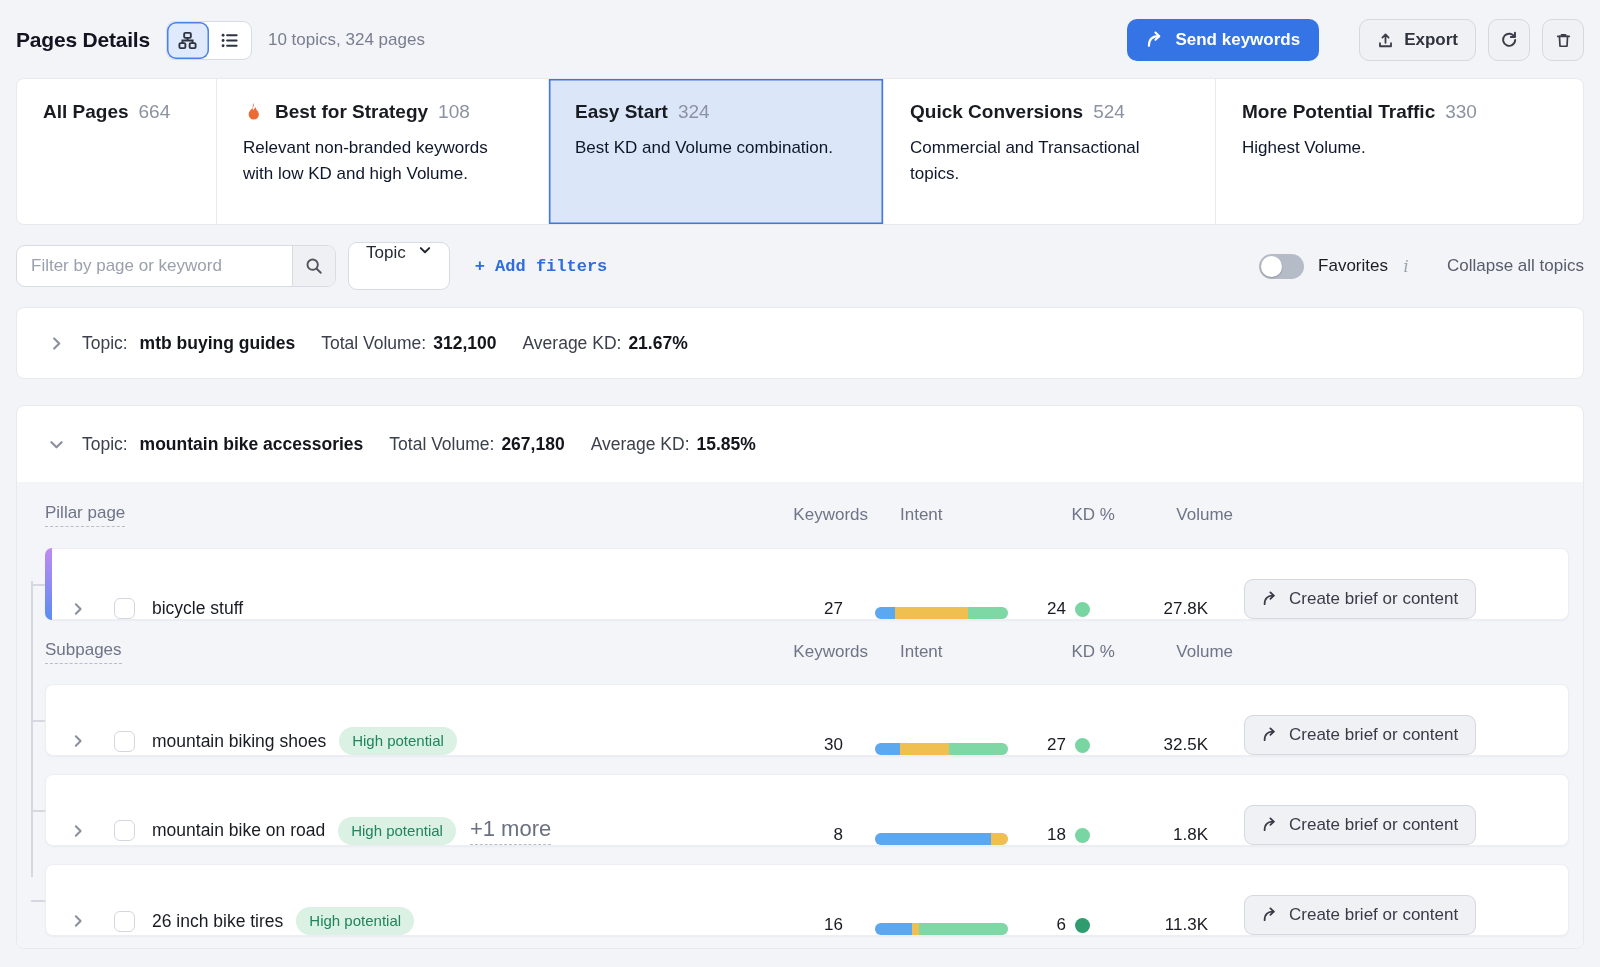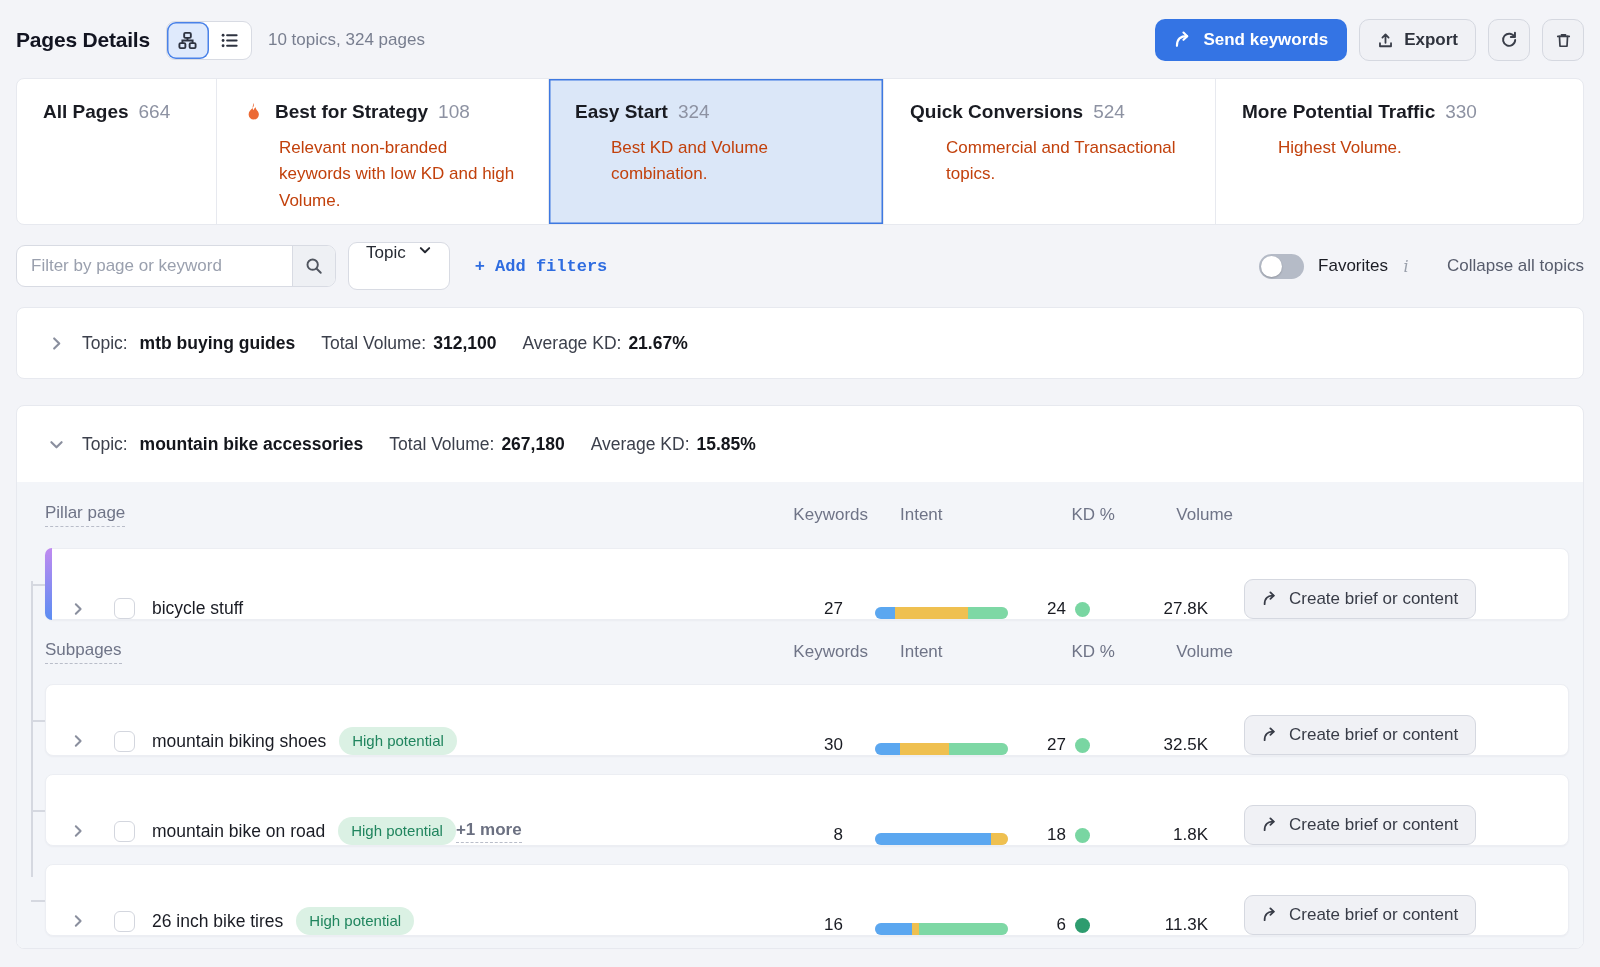--- a/index.html
+++ b/index.html
@@ -18,35 +18,35 @@
   .view-toggle { display:flex; margin-left:16px; border:1px solid #d8dbe3; border-radius:9px; background:#fff; }
   .view-btn { width:42px; height:37px; display:flex; align-items:center; justify-content:center; color:#3a3e49; cursor:pointer; }
   .view-btn.selected { background:#dfeafc; box-shadow:inset 0 0 0 1.5px #4a82e8; border-radius:9px; }
   .summary { margin-left:16px; font-size:17px; color:#787e8f; }
   .header-right { margin-left:auto; display:flex; gap:12px; }
   .btn-primary { display:flex; align-items:center; gap:11px; height:42px; padding:0 19px;
     background:#3474e4; border:none; border-radius:10px; color:#fff; font-size:17px; font-weight:700;
     font-family:inherit; cursor:pointer; }
   .btn-secondary { display:flex; align-items:center; gap:10px; height:42px; padding:0 17px;
     background:#f0f1f5; border:1px solid #d5d8e0; border-radius:10px; color:#2f333d;
-    font-size:17px; font-weight:700; font-family:inherit; cursor:pointer; }
+    font-size:17px; font-weight:700; font-family:inherit; cursor:pointer;margin-left:28px; }
   .icon-btn { width:42px; height:42px; display:flex; align-items:center; justify-content:center;
     background:#f0f1f5; border:1px solid #d5d8e0; border-radius:10px; color:#4a4e59; cursor:pointer; }
 
   
   .tabs { margin:0 16px; display:flex; background:#fff; border:1px solid #e7e9ef; border-radius:8px; height:147px; overflow:hidden; }
   .tab { padding:22px 26px; border-right:1px solid #e7e9ef; cursor:pointer; }
   .tab:last-child { border-right:none; }
   .tab:nth-child(1){ width:200px; } .tab:nth-child(2){ width:332px; }
   .tab:nth-child(3){ width:335px; } .tab:nth-child(4){ width:332px; } .tab:nth-child(5){ flex:1; }
   .tab.selected { background:#dbe7f8; box-shadow:inset 0 0 0 1.5px #3e79e1; }
   .tab-title { display:flex; align-items:center; font-size:19px; font-weight:700; color:#191b22; }
   .tab-title .flame { margin-right:11px; }
   .tab-count { margin-left:10px; font-weight:400; color:#8d92a2; }
-  .tab-desc { margin-top:12px; font-size:17px; line-height:1.55; color:#c2410c;margin-left:36px; }
+  .tab-desc { margin-top:12px; font-size:17px; line-height:1.55; color:#0f172a; }
 
   
   .filter-bar { display:flex; align-items:center; margin:20px 16px; height:42px; }
   .search-box { display:flex; width:320px; height:42px; background:#fff; border:1px solid #d8dbe3; border-radius:9px; overflow:hidden; }
   .search-box input { flex:1; border:none; outline:none; padding:0 14px; font-size:17px; font-family:inherit; color:#2e323d; background:transparent; }
   .search-box input::placeholder { color:#9aa0ae; }
   .search-btn { width:43px; border:none; border-left:1px solid #d8dbe3; background:#eef0f4; display:flex; align-items:center; justify-content:center; color:#50555f; cursor:pointer; }
   .topic-select { margin-left:12px; height:48px; display:flex; align-items:flex-start; gap:12px; padding:0 17px;
     background:#fff; border:1px solid #d8dbe3; border-radius:9px; font-size:17px; color:#272b34; cursor:pointer; }
   .add-filters { margin-left:25px; font-size:17px; font-weight:600; color:#2e6ce0; text-decoration:none; cursor:pointer;font-family:Liberation Mono, monospace; }
@@ -89,21 +89,21 @@
   .page-row::after { content:""; position:absolute; left:-15px; top:50%; width:14px; height:1.5px; background:#d5d8e0; }
   .page-row.pillar::before { content:""; position:absolute; left:-1px; top:-1px; bottom:-1px; width:7px;
     border-radius:8px 0 0 8px; background:linear-gradient(180deg,#c08af0 0%, #5b8df2 100%); }
   .subpage-row { margin-bottom:18px; }
   .subpage-row:last-child { margin-bottom:0; }
 
   .row-chev { margin-right:28px; cursor:pointer; }
   .checkbox { width:21px; height:21px; border:1.5px solid #d3d6de; border-radius:6px; background:#fff; margin-right:17px; cursor:pointer; flex:none; }
   .row-name { font-size:17.5px; color:#1a1c24; white-space:nowrap; }
   .badge { margin-left:13px; padding:5px 13px 6px; background:#dbf1e4; color:#20855e; font-size:15px; border-radius:999px; white-space:nowrap; }
-  .more-link { margin-left:0; font-size:17px; color:#6b7081; border-bottom:1.5px dashed #b9bdc9; padding-bottom:2px; cursor:pointer; white-space:nowrap;font-weight:bold; }
+  .more-link { margin-left:14px; font-size:22px; color:#6b7081; border-bottom:1.5px dashed #b9bdc9; padding-bottom:2px; cursor:pointer; white-space:nowrap; }
 
   .num { font-size:17px; color:#191b22; }
   .intent-bar { display:flex; height:12px; width:133px; border-radius:6px; overflow:hidden; background:#e6e8ee; }
   .intent-bar span { display:block; height:100%; }
   .kd-dot { width:15px; height:15px; border-radius:50%; flex:none; }
 
   .brief-btn { display:flex; align-items:center; gap:11px; height:40px; padding:0 17px;
     background:#f0f1f5; border:1px solid #d5d8e0; border-radius:9px; color:#383c47;
     font-size:17px; font-family:inherit; cursor:pointer; white-space:nowrap; }
 </style>

